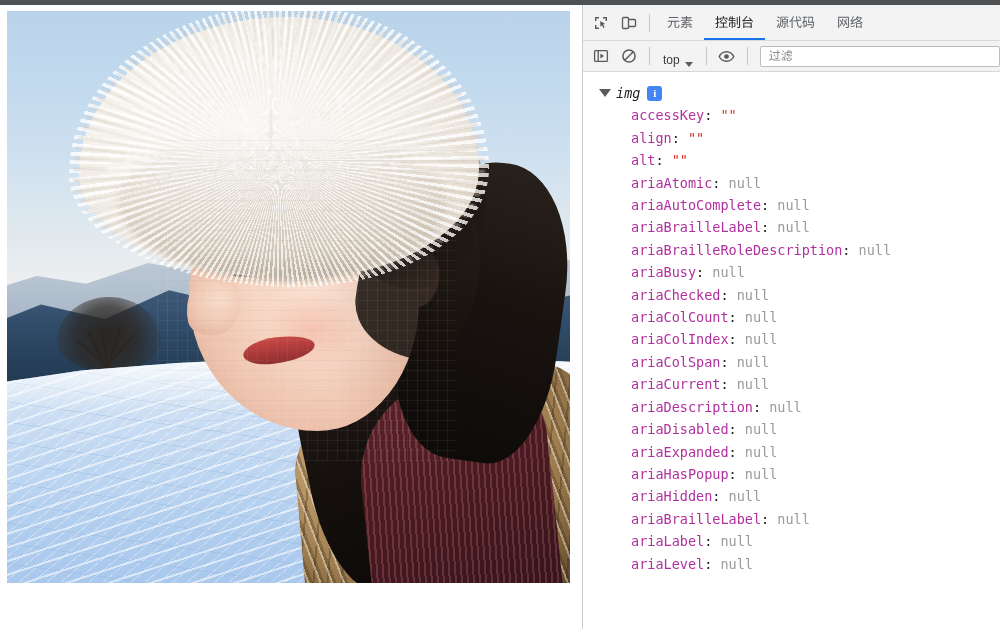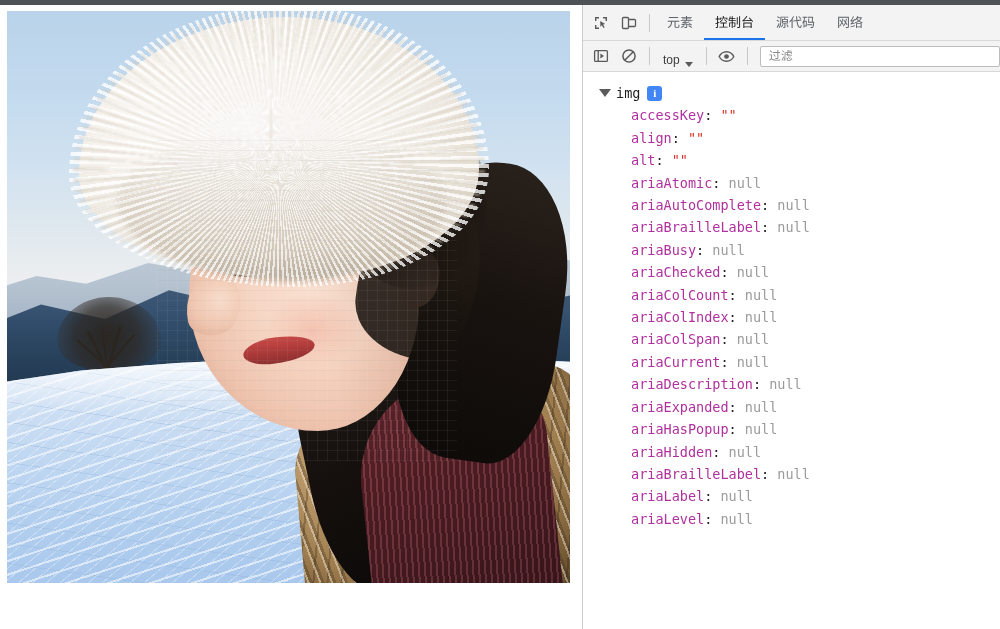--- a/index.html
+++ b/index.html
@@ -472,21 +472,21 @@
     color: #222;
   }
   .disclosure {
     width: 0; height: 0;
     border-left: 6px solid transparent;
     border-right: 6px solid transparent;
     border-top: 8px solid #5a5a5a;
     cursor: pointer;
     flex: none;
   }
-  .obj-name { color: #1f1f1f; }
+  .obj-name { color: #1f1f1f; font-style: italic; }
 
   .info-badge {
     display: inline-flex;
     align-items: center;
     justify-content: center;
     width: 15px; height: 15px;
     background: #4285f4;
     color: #fff;
     border-radius: 3px;
     font-size: 11px;
@@ -642,27 +642,29 @@
         <span class="info-badge">i</span>
       </div>
 
       <div class="prop-list" id="prop-list">
           <div class="prop-row"><span class="prop-key">accessKey</span><span class="prop-colon">: </span><span class="prop-val-str">""</span></div>
           <div class="prop-row"><span class="prop-key">align</span><span class="prop-colon">: </span><span class="prop-val-str">""</span></div>
           <div class="prop-row"><span class="prop-key">alt</span><span class="prop-colon">: </span><span class="prop-val-str">""</span></div>
           <div class="prop-row"><span class="prop-key">ariaAtomic</span><span class="prop-colon">: </span><span class="prop-val-null">null</span></div>
           <div class="prop-row"><span class="prop-key">ariaAutoComplete</span><span class="prop-colon">: </span><span class="prop-val-null">null</span></div>
           <div class="prop-row"><span class="prop-key">ariaBrailleLabel</span><span class="prop-colon">: </span><span class="prop-val-null">null</span></div>
+          <div class="prop-row"><span class="prop-key">ariaBrailleRoleDescription</span><span class="prop-colon">: </span><span class="prop-val-null">null</span></div>
           <div class="prop-row"><span class="prop-key">ariaBusy</span><span class="prop-colon">: </span><span class="prop-val-null">null</span></div>
           <div class="prop-row"><span class="prop-key">ariaChecked</span><span class="prop-colon">: </span><span class="prop-val-null">null</span></div>
           <div class="prop-row"><span class="prop-key">ariaColCount</span><span class="prop-colon">: </span><span class="prop-val-null">null</span></div>
           <div class="prop-row"><span class="prop-key">ariaColIndex</span><span class="prop-colon">: </span><span class="prop-val-null">null</span></div>
           <div class="prop-row"><span class="prop-key">ariaColSpan</span><span class="prop-colon">: </span><span class="prop-val-null">null</span></div>
           <div class="prop-row"><span class="prop-key">ariaCurrent</span><span class="prop-colon">: </span><span class="prop-val-null">null</span></div>
           <div class="prop-row"><span class="prop-key">ariaDescription</span><span class="prop-colon">: </span><span class="prop-val-null">null</span></div>
+          <div class="prop-row"><span class="prop-key">ariaDisabled</span><span class="prop-colon">: </span><span class="prop-val-null">null</span></div>
           <div class="prop-row"><span class="prop-key">ariaExpanded</span><span class="prop-colon">: </span><span class="prop-val-null">null</span></div>
           <div class="prop-row"><span class="prop-key">ariaHasPopup</span><span class="prop-colon">: </span><span class="prop-val-null">null</span></div>
           <div class="prop-row"><span class="prop-key">ariaHidden</span><span class="prop-colon">: </span><span class="prop-val-null">null</span></div>
           <div class="prop-row"><span class="prop-key">ariaBrailleLabel</span><span class="prop-colon">: </span><span class="prop-val-null">null</span></div>
           <div class="prop-row"><span class="prop-key">ariaLabel</span><span class="prop-colon">: </span><span class="prop-val-null">null</span></div>
           <div class="prop-row"><span class="prop-key">ariaLevel</span><span class="prop-colon">: </span><span class="prop-val-null">null</span></div>
         </div>
     </div>
   </div>
 </div>

